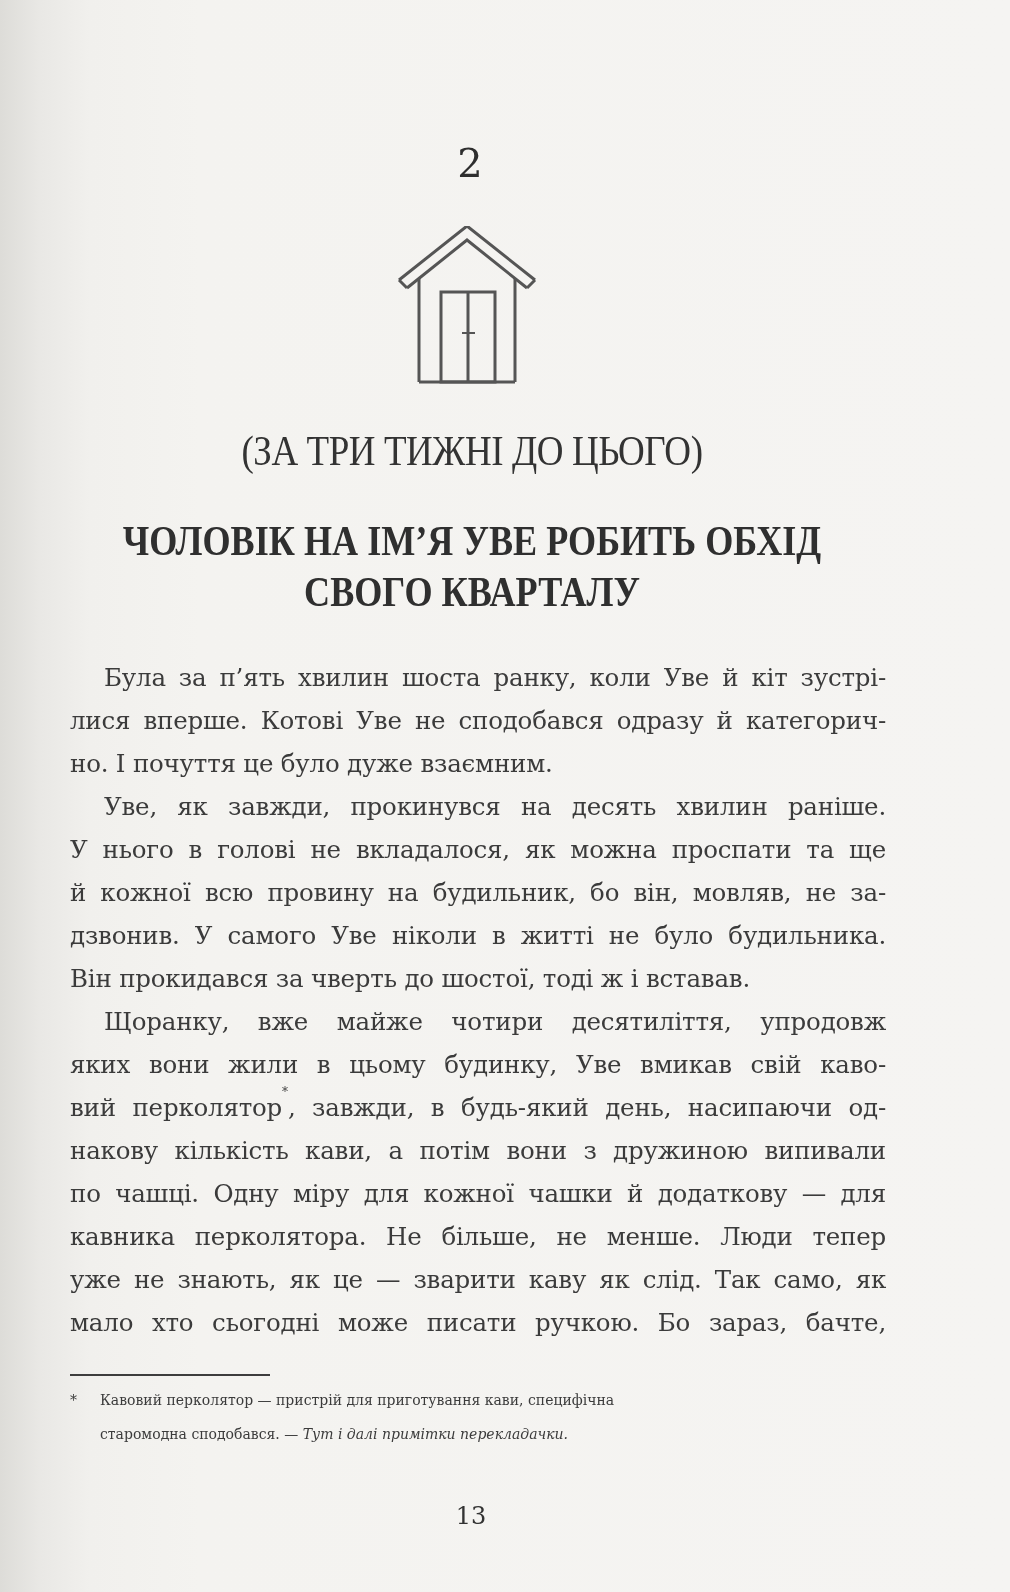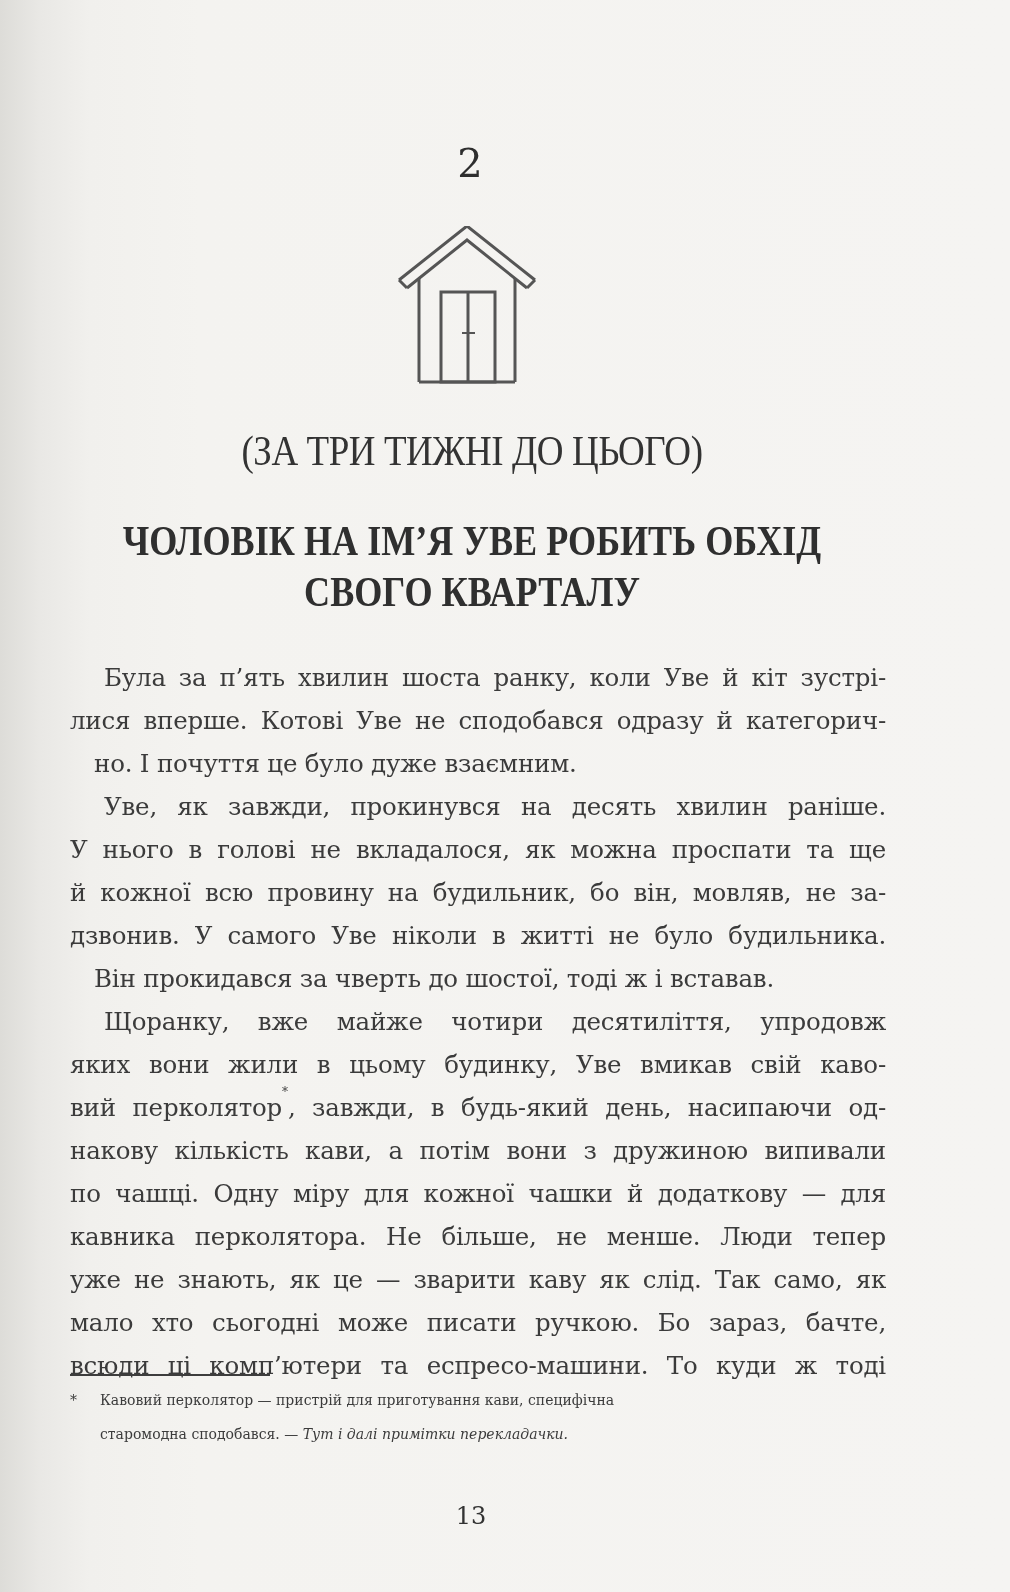--- a/index.html
+++ b/index.html
@@ -49,21 +49,21 @@
   }
   .line {
     height: 43px; line-height: 43px;
     font-family: "DejaVu Serif", serif;
     font-size: 24.5px; color: #3b3b3b;
     white-space: nowrap;
     text-align: justify;
     text-align-last: justify;
     letter-spacing: -0.2px;
   }
-  .line.last { text-align-last: left; margin-left: 24px; }
+  .line.last { text-align-last: left; }
   .line.indent { padding-left: 34px; }
   sup.fnmark { font-size: 12px; vertical-align: top; line-height: 1; }
   .footnote-rule {
     position: absolute; left: 70px; top: 1374px;
     width: 200px; height: 2px; background: #3d3d3d;
   }
   .footnote {
     position: absolute; left: 70px; top: 1383px; width: 800px;
     font-family: "DejaVu Serif", serif;
     font-size: 14px; color: #3b3b3b;
@@ -124,21 +124,20 @@
     <div class="line">дзвонив. У самого Уве ніколи в житті не було будильника.</div>
     <div class="line last">Він прокидався за чверть до шостої, тоді ж і вставав.</div>
     <div class="line indent">Щоранку, вже майже чотири десятиліття, упродовж</div>
     <div class="line">яких вони жили в цьому будинку, Уве вмикав свій каво-</div>
     <div class="line"><span>вий перколятор</span><sup class="fnmark">*</sup><span>, завжди, в будь-який день, насипаючи од-</span></div>
     <div class="line">накову кількість кави, а потім вони з дружиною випивали</div>
     <div class="line">по чашці. Одну міру для кожної чашки й додаткову — для</div>
     <div class="line">кавника перколятора. Не більше, не менше. Люди тепер</div>
     <div class="line">уже не знають, як це — зварити каву як слід. Так само, як</div>
     <div class="line">мало хто сьогодні може писати ручкою. Бо зараз, бачте,</div>
-    <div class="line">всюди ці комп’ютери та еспресо-машини. То куди ж тоді</div>
   </div>
 
   <div class="footnote-rule"></div>
 
   <div class="footnote">
     <div class="fn-line">
       <span class="fn-star">*</span><span>Кавовий перколятор — пристрій для приготування кави, специфічна</span>
     </div>
     <div class="fn-line fn-cont">
       <span>старомодна сподобався. — </span><span class="fn-italic">Тут і далі примітки перекладачки.</span>

